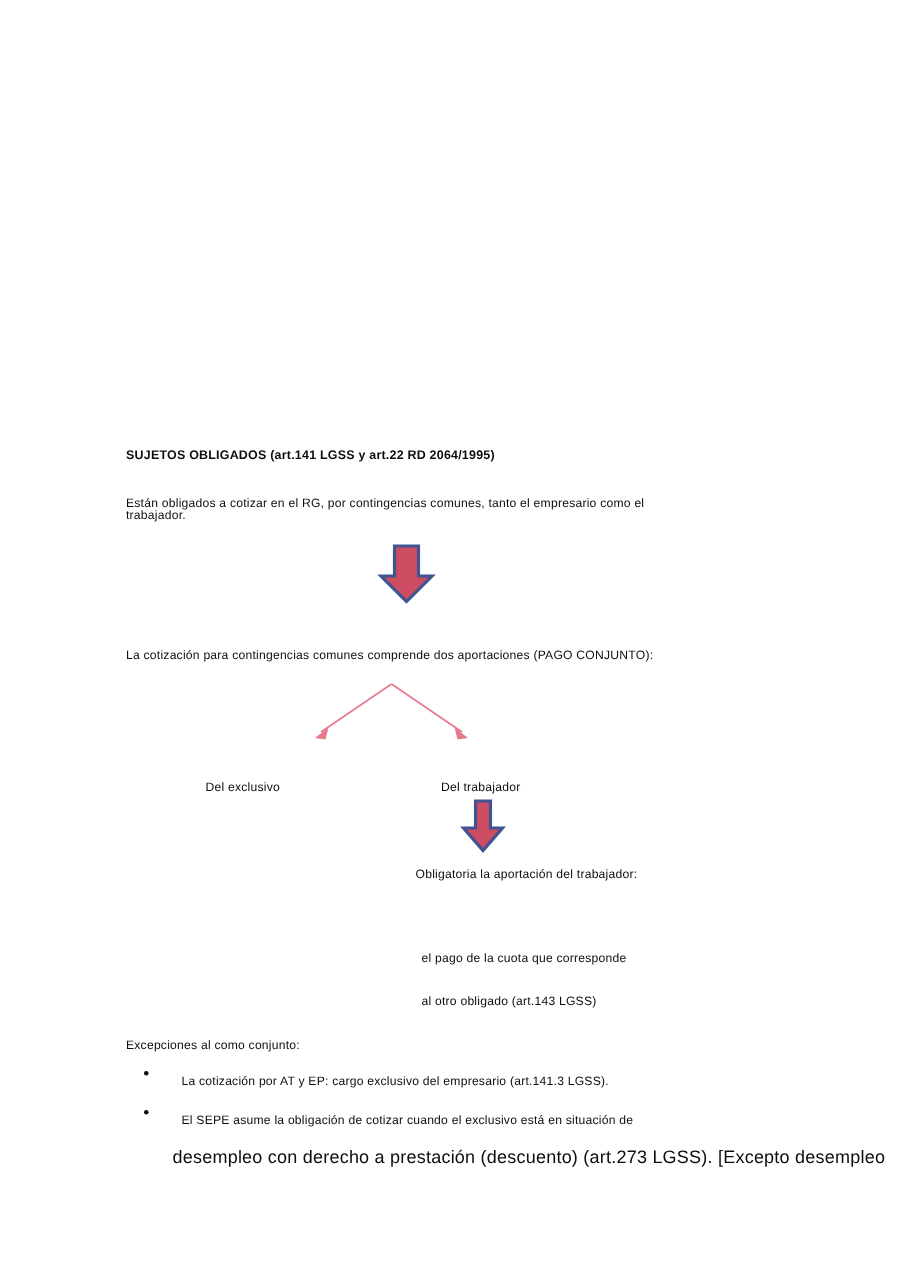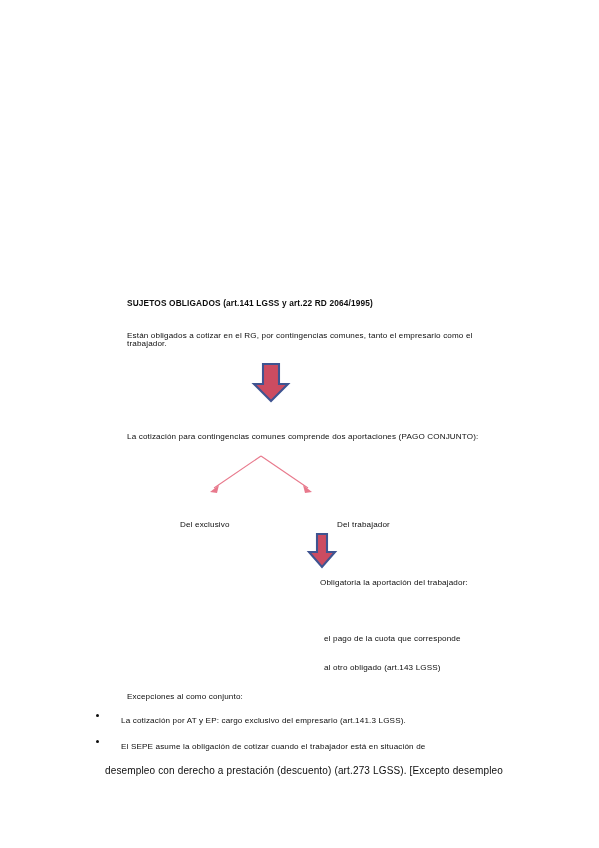--- a/index.html
+++ b/index.html
@@ -28,21 +28,20 @@
   }
 
   
   .txt {
     position: absolute;
     font-size: 8.1px;
     line-height: 24px;
     letter-spacing: 0.15px;
     white-space: pre;
     color: #0d0d0d;
-    margin-left: 43px;
   }
   .txt.bold {
     font-weight: bold;
   }
 
   
   #heading {
     left: 84px;
     top: 291px;
     font-size: 8.3px;
@@ -89,23 +88,23 @@
     font-size: 8.1px;
     line-height: 24px;
     letter-spacing: 0.15px;
     white-space: pre;
     color: #0d0d0d;
   }
   #bullet-1 { top: 709px; }
   #bullet-2 { top: 735px; }
   #bullet-2b {
     position: absolute;
-    left: 105px;
+    left: 115px;
     top: 759px;
-    font-size: 10px;
+    font-size: 12px;
     line-height: 24px;
     letter-spacing: 0.15px;
     white-space: pre;
     color: #0d0d0d;
   }
 
   
   .block-arrow {
     position: absolute;
     overflow: visible;
@@ -157,18 +156,18 @@
 
   <div class="txt" id="exc-head">Excepciones al como conjunto:</div>
 
   <div class="bullet-row" id="bullet-1">
     <span class="dot"></span>
     <span class="btext">La cotización por AT y EP: cargo exclusivo del empresario (art.141.3 LGSS).</span>
   </div>
 
   <div class="bullet-row" id="bullet-2">
     <span class="dot"></span>
-    <span class="btext">El SEPE asume la obligación de cotizar cuando el trabajador está en situación de</span>
+    <span class="btext">El SEPE asume la obligación de cotizar cuando el exclusivo está en situación de</span>
   </div>
 
   <div id="bullet-2b">desempleo con derecho a prestación (descuento) (art.273 LGSS). [Excepto desempleo</div>
 
 </div>
 
 </body></html>

